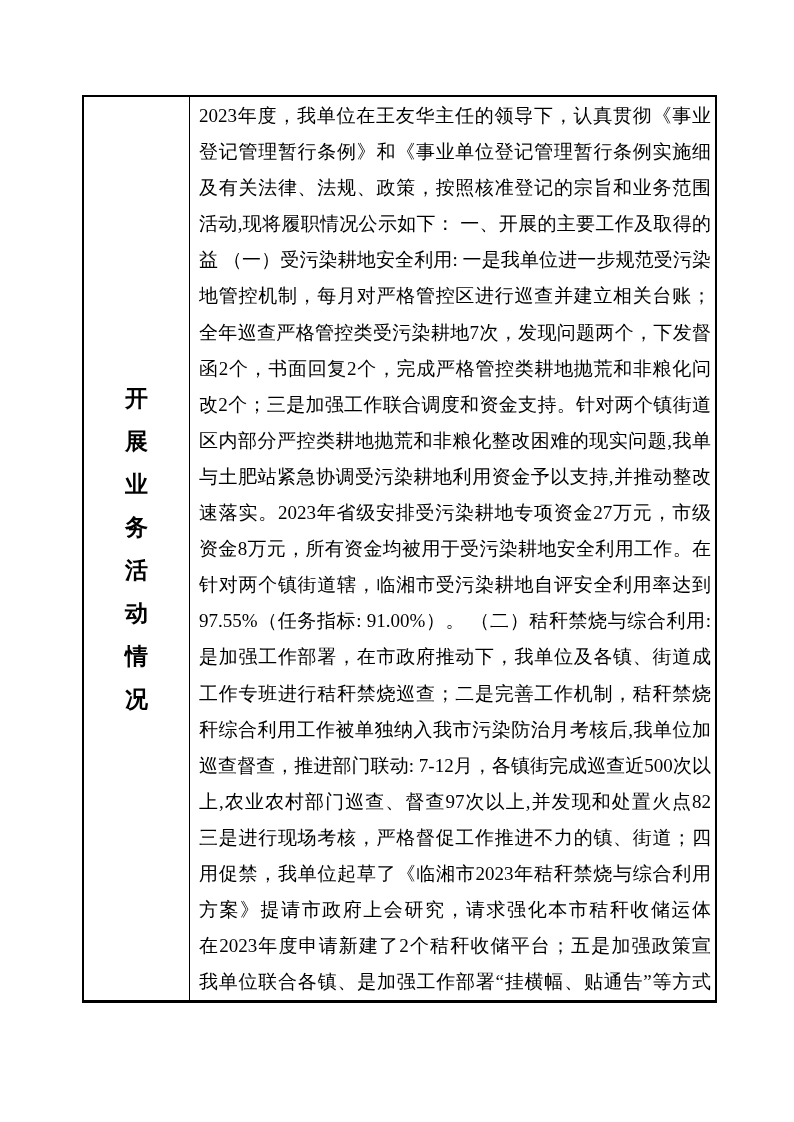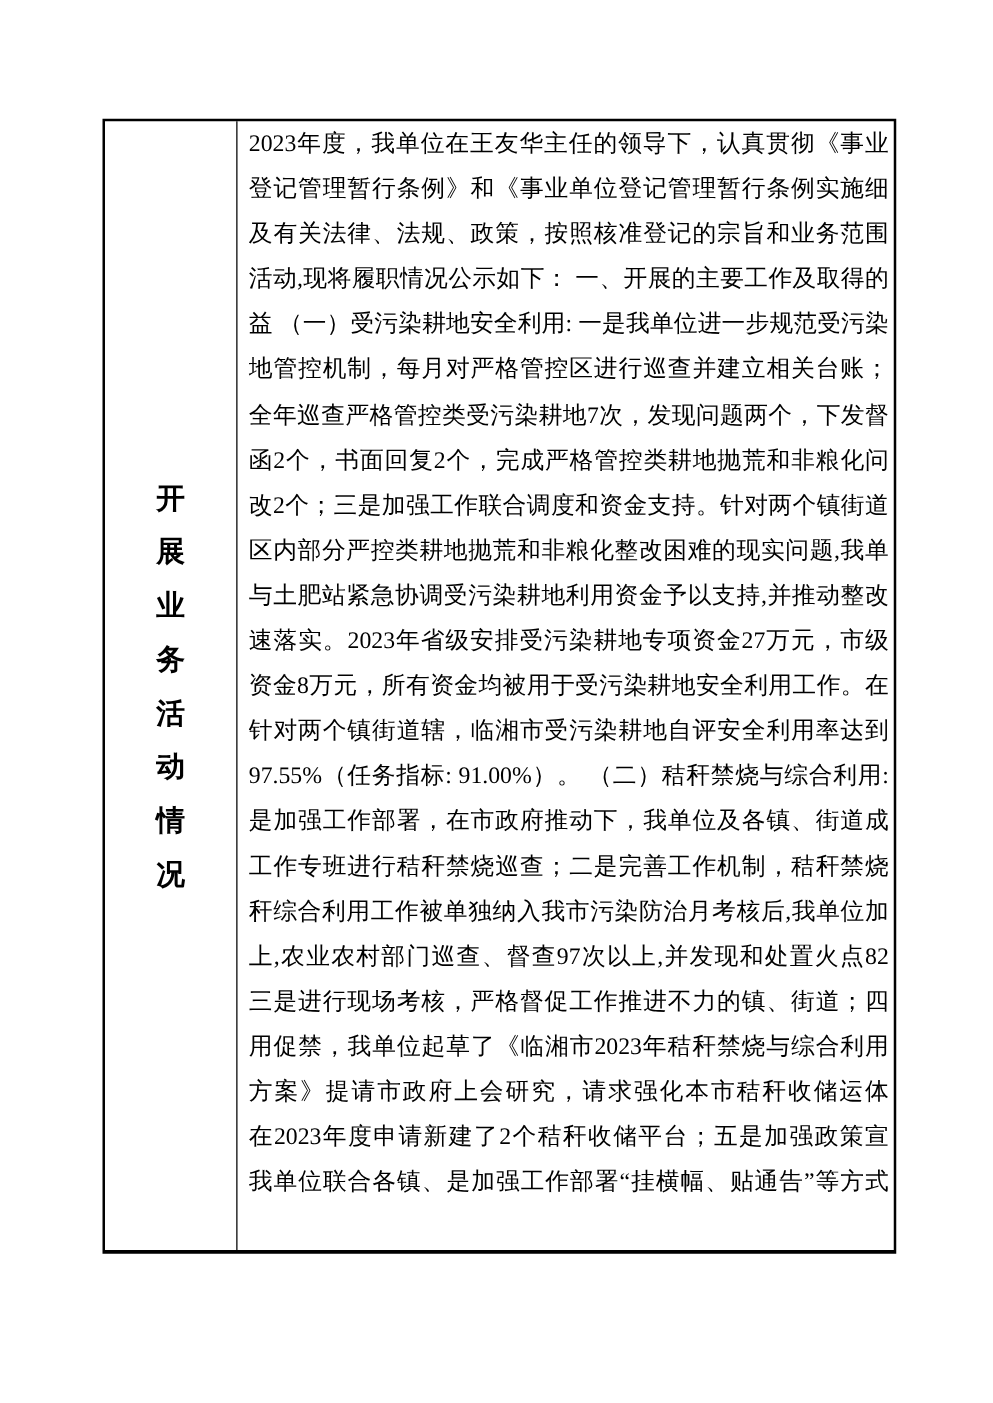--- a/index.html
+++ b/index.html
@@ -96,20 +96,21 @@
         <div class="text-line">改2个；三是加强工作联合调度和资金支持。针对两个镇街道辖</div>
         <div class="text-line">区内部分严控类耕地抛荒和非粮化整改困难的现实问题,我单位</div>
         <div class="text-line">与土肥站紧急协调受污染耕地利用资金予以支持,并推动整改快</div>
         <div class="text-line">速落实。2023年省级安排受污染耕地专项资金27万元，市级安排</div>
         <div class="text-line">资金8万元，所有资金均被用于受污染耕地安全利用工作。在全</div>
         <div class="text-line">针对两个镇街道辖，临湘市受污染耕地自评安全利用率达到</div>
         <div class="text-line">97.55%（任务指标: 91.00%）。 （二）秸秆禁烧与综合利用: 一</div>
         <div class="text-line">是加强工作部署，在市政府推动下，我单位及各镇、街道成立了</div>
         <div class="text-line">工作专班进行秸秆禁烧巡查；二是完善工作机制，秸秆禁烧和秸</div>
         <div class="text-line">秆综合利用工作被单独纳入我市污染防治月考核后,我单位加强</div>
+        <div class="text-line">巡查督查，推进部门联动: 7-12月，各镇街完成巡查近500次以</div>
         <div class="text-line">上,农业农村部门巡查、督查97次以上,并发现和处置火点82个；</div>
         <div class="text-line">三是进行现场考核，严格督促工作推进不力的镇、街道；四是以</div>
         <div class="text-line">用促禁，我单位起草了《临湘市2023年秸秆禁烧与综合利用实施</div>
         <div class="text-line">方案》提请市政府上会研究，请求强化本市秸秆收储运体系，并</div>
         <div class="text-line">在2023年度申请新建了2个秸秆收储平台；五是加强政策宣传，</div>
         <div class="text-line">我单位联合各镇、是加强工作部署“挂横幅、贴通告”等方式</div>
       </div>
 
   </div>
 </div>

